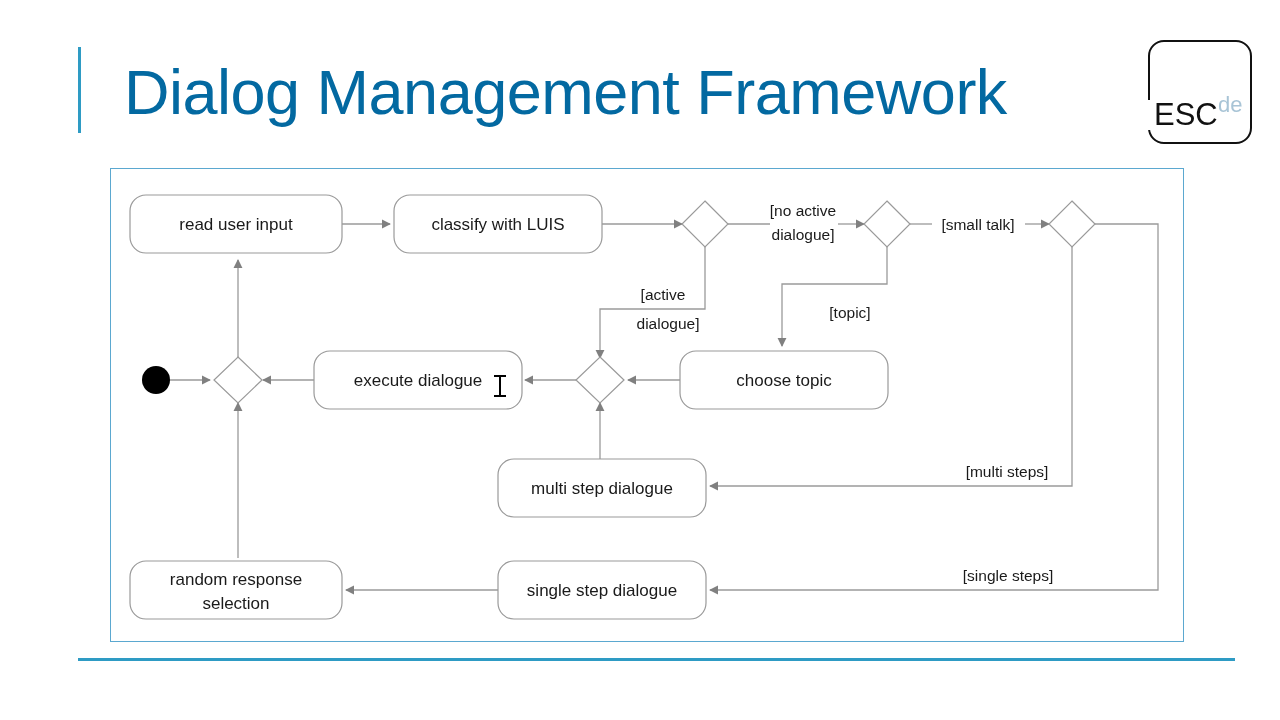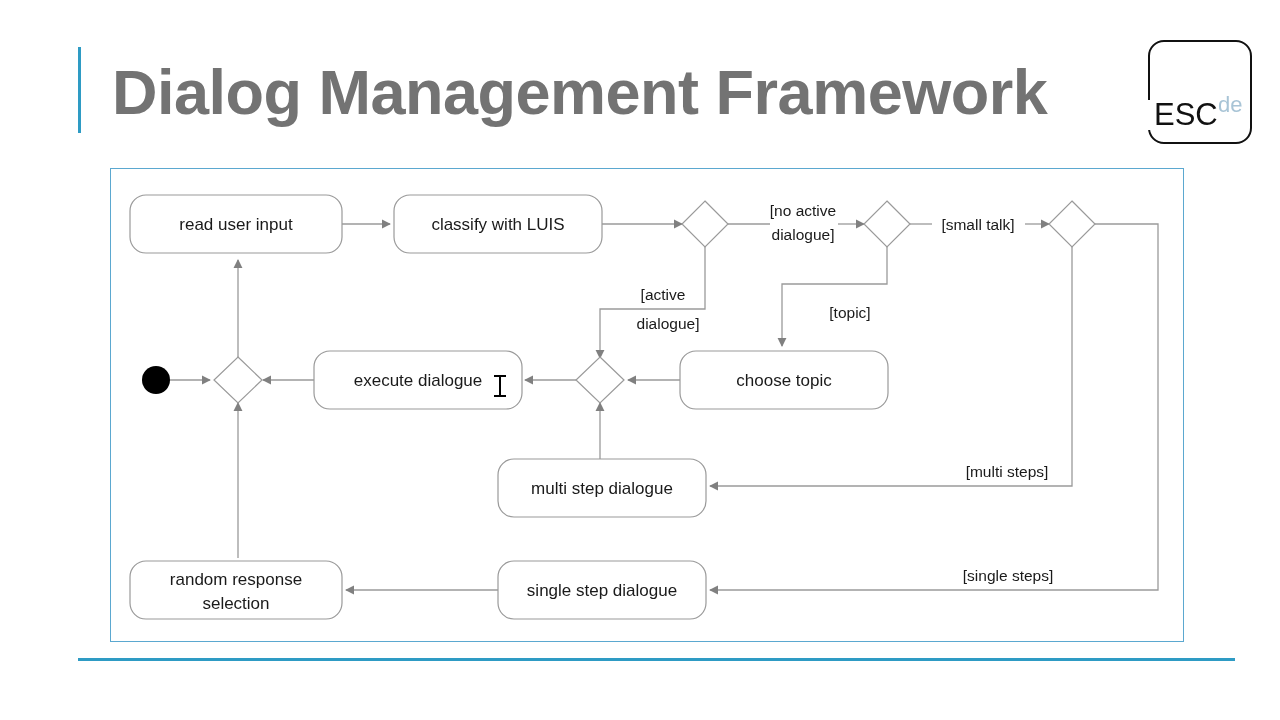--- a/index.html
+++ b/index.html
@@ -23,28 +23,28 @@
   .title-accent-bar {
     position: absolute;
     left: 78px;
     top: 47px;
     width: 3px;
     height: 86px;
     background: #2e9bc4;
   }
   .page-title {
     position: absolute;
-    left: 112px;
+    left: 124px;
     top: 47px;
     width: 960px;
     height: 90px;
     line-height: 90px;
     font-size: 63px;
-    font-weight: 700;
-    color: #737373;
+    font-weight: 400;
+    color: #0369a1;
     letter-spacing: -0.5px;
     white-space: nowrap;
   }
   
   .logo {
     position: absolute;
     left: 1148px;
     top: 40px;
     width: 104px;
     height: 104px;

